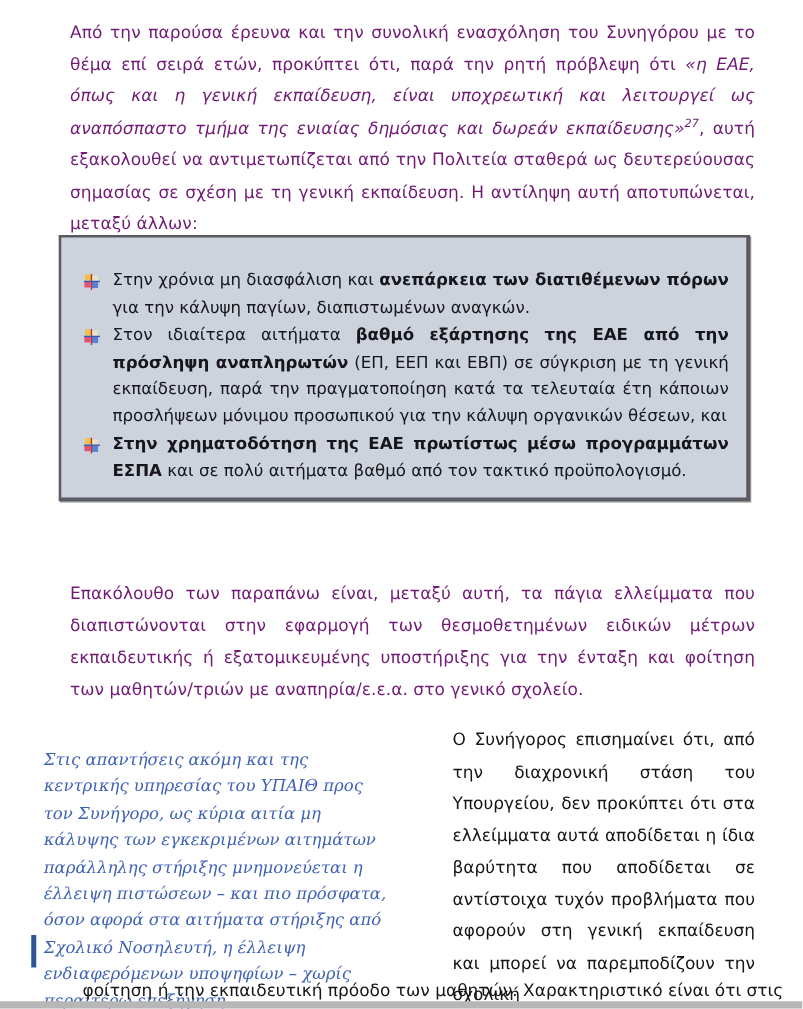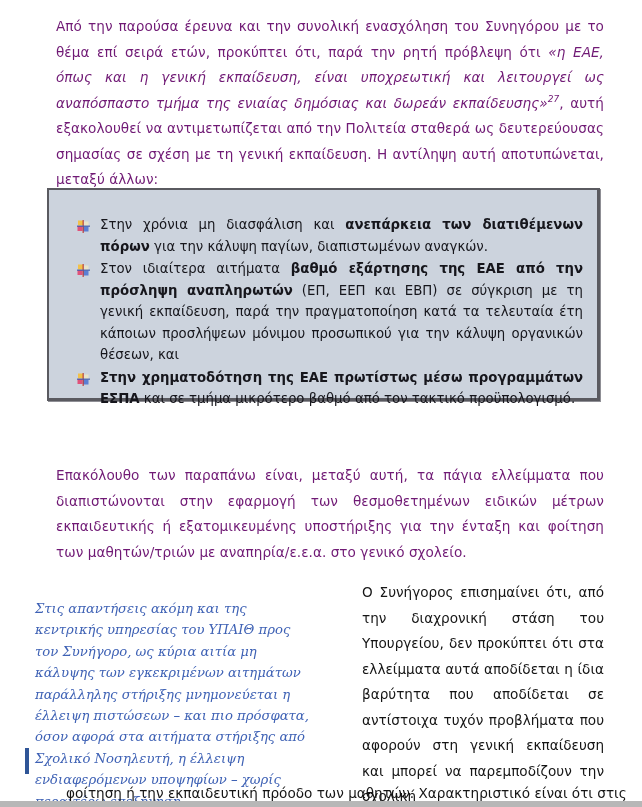--- a/index.html
+++ b/index.html
@@ -63,21 +63,21 @@
     background: #ccd3dd;
     border: 2px solid #5a5a60;
     border-right-width: 3px;
     border-bottom-width: 3px;
     box-shadow: 1px 1px 0 #8f8f95;
   }
 
   .callout ul {
     list-style: none;
     margin: 0;
-    padding: 24px 14px 0 28px;
+    padding: 24px 14px 0 18px;
   }
 
   .callout li {
     position: relative;
     padding-left: 23px;
     margin: 0 0 1px 0;
     font-size: 13.3px;
     line-height: 21.5px;
     text-align: justify;
     color: #16161c;
@@ -221,21 +221,21 @@
         <span class="marker">
           <svg width="13" height="13" viewBox="0 0 13 13" aria-hidden="true">
             <rect x="1" y="0.5" width="5" height="5" fill="#f2c14a"></rect>
             <rect x="0.5" y="6" width="5" height="5" fill="#e0527a"></rect>
             <rect x="6.5" y="1.5" width="5" height="5" fill="#e8e3c8"></rect>
             <rect x="6" y="6.5" width="5.5" height="5" fill="#5b7fd4"></rect>
             <rect x="5.6" y="0" width="1.1" height="13" fill="#b8352f"></rect>
             <rect x="0" y="5.6" width="13" height="1.1" fill="#3a58b0"></rect>
           </svg>
         </span>
-        <span></span><strong>Στην  χρηματοδότηση της ΕΑΕ πρωτίστως μέσω προγραμμάτων ΕΣΠΑ</strong><span> και σε τμήμα μικρότερο βαθμό από τον τακτικό προϋπολογισμό.</span>
+        <span></span><strong>Στην  χρηματοδότηση της ΕΑΕ πρωτίστως μέσω προγραμμάτων ΕΣΠΑ</strong><span> και σε πολύ αιτήματα βαθμό από τον τακτικό προϋπολογισμό.</span>
       </li>
 
     </ul>
   </div>
 
   <div class="after-box">
     <p class="body-par">Επακόλουθο των παραπάνω είναι, μεταξύ αυτή, τα πάγια ελλείμματα που διαπιστώνονται στην εφαρμογή των θεσμοθετημένων ειδικών μέτρων εκπαιδευτικής ή εξατομικευμένης υποστήριξης για την ένταξη και φοίτηση των μαθητών/τριών με αναπηρία/ε.ε.α. στο γενικό σχολείο.</p>
   </div>
 
   <div class="cols">

